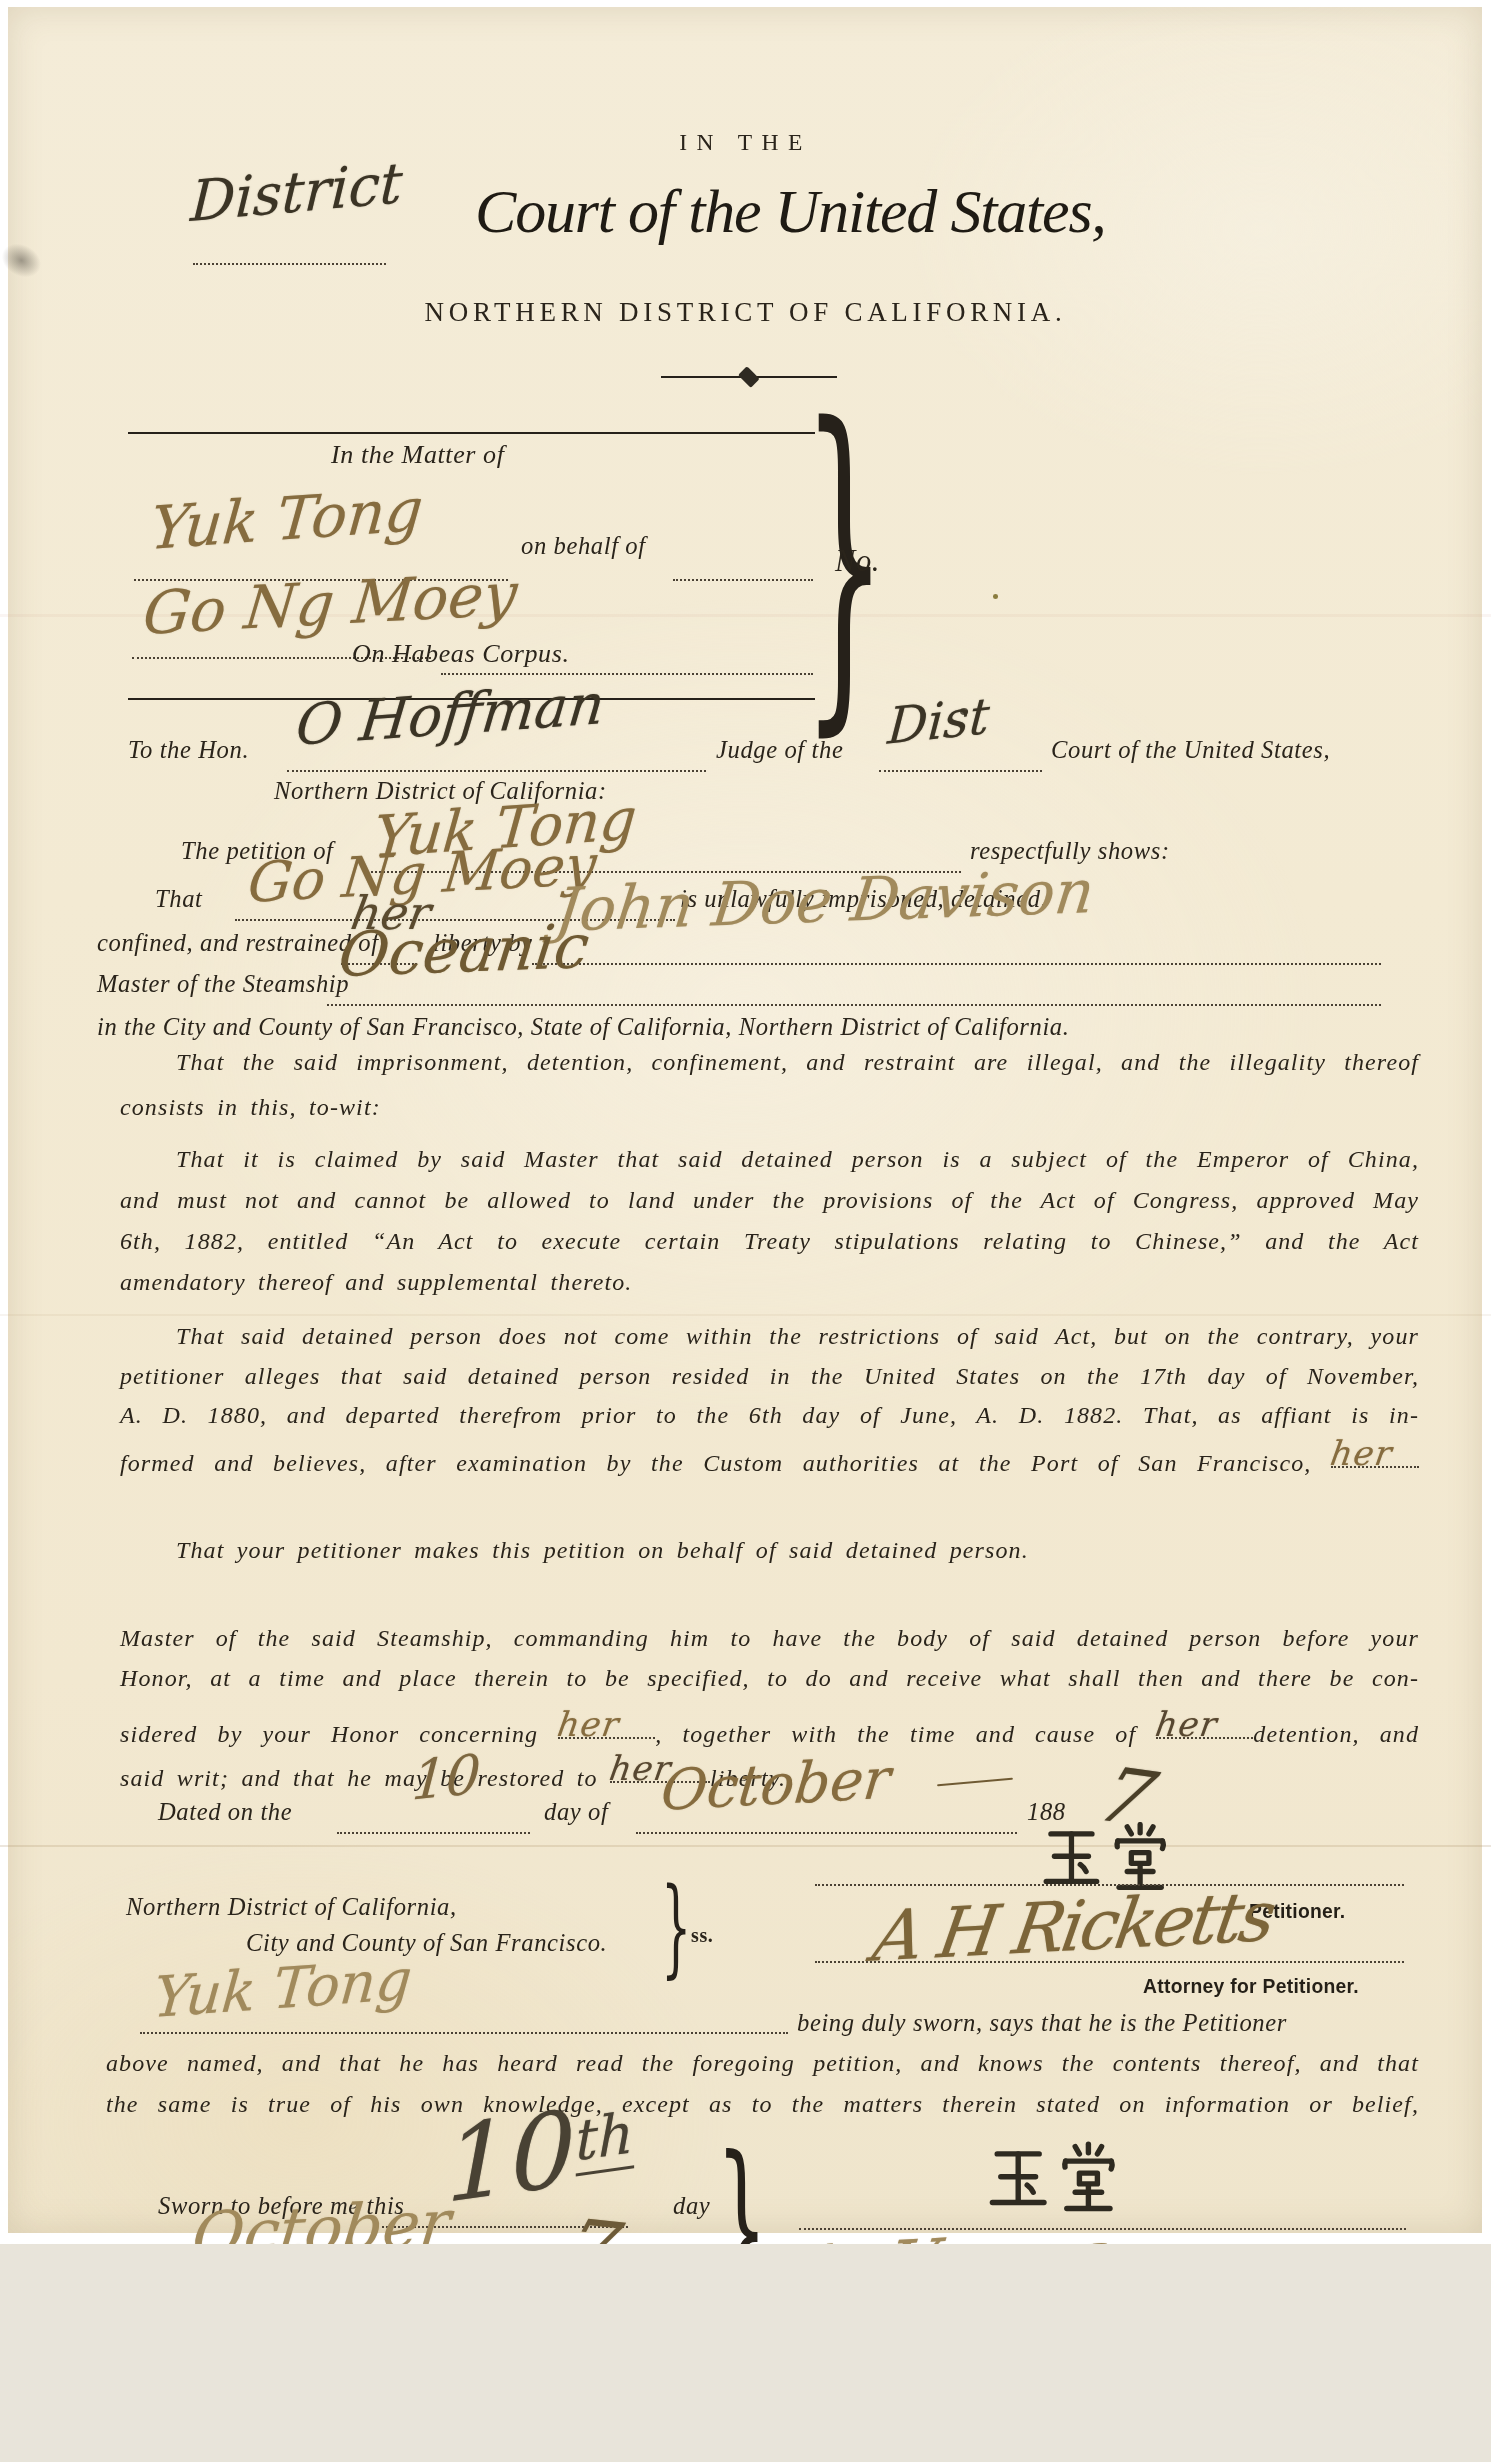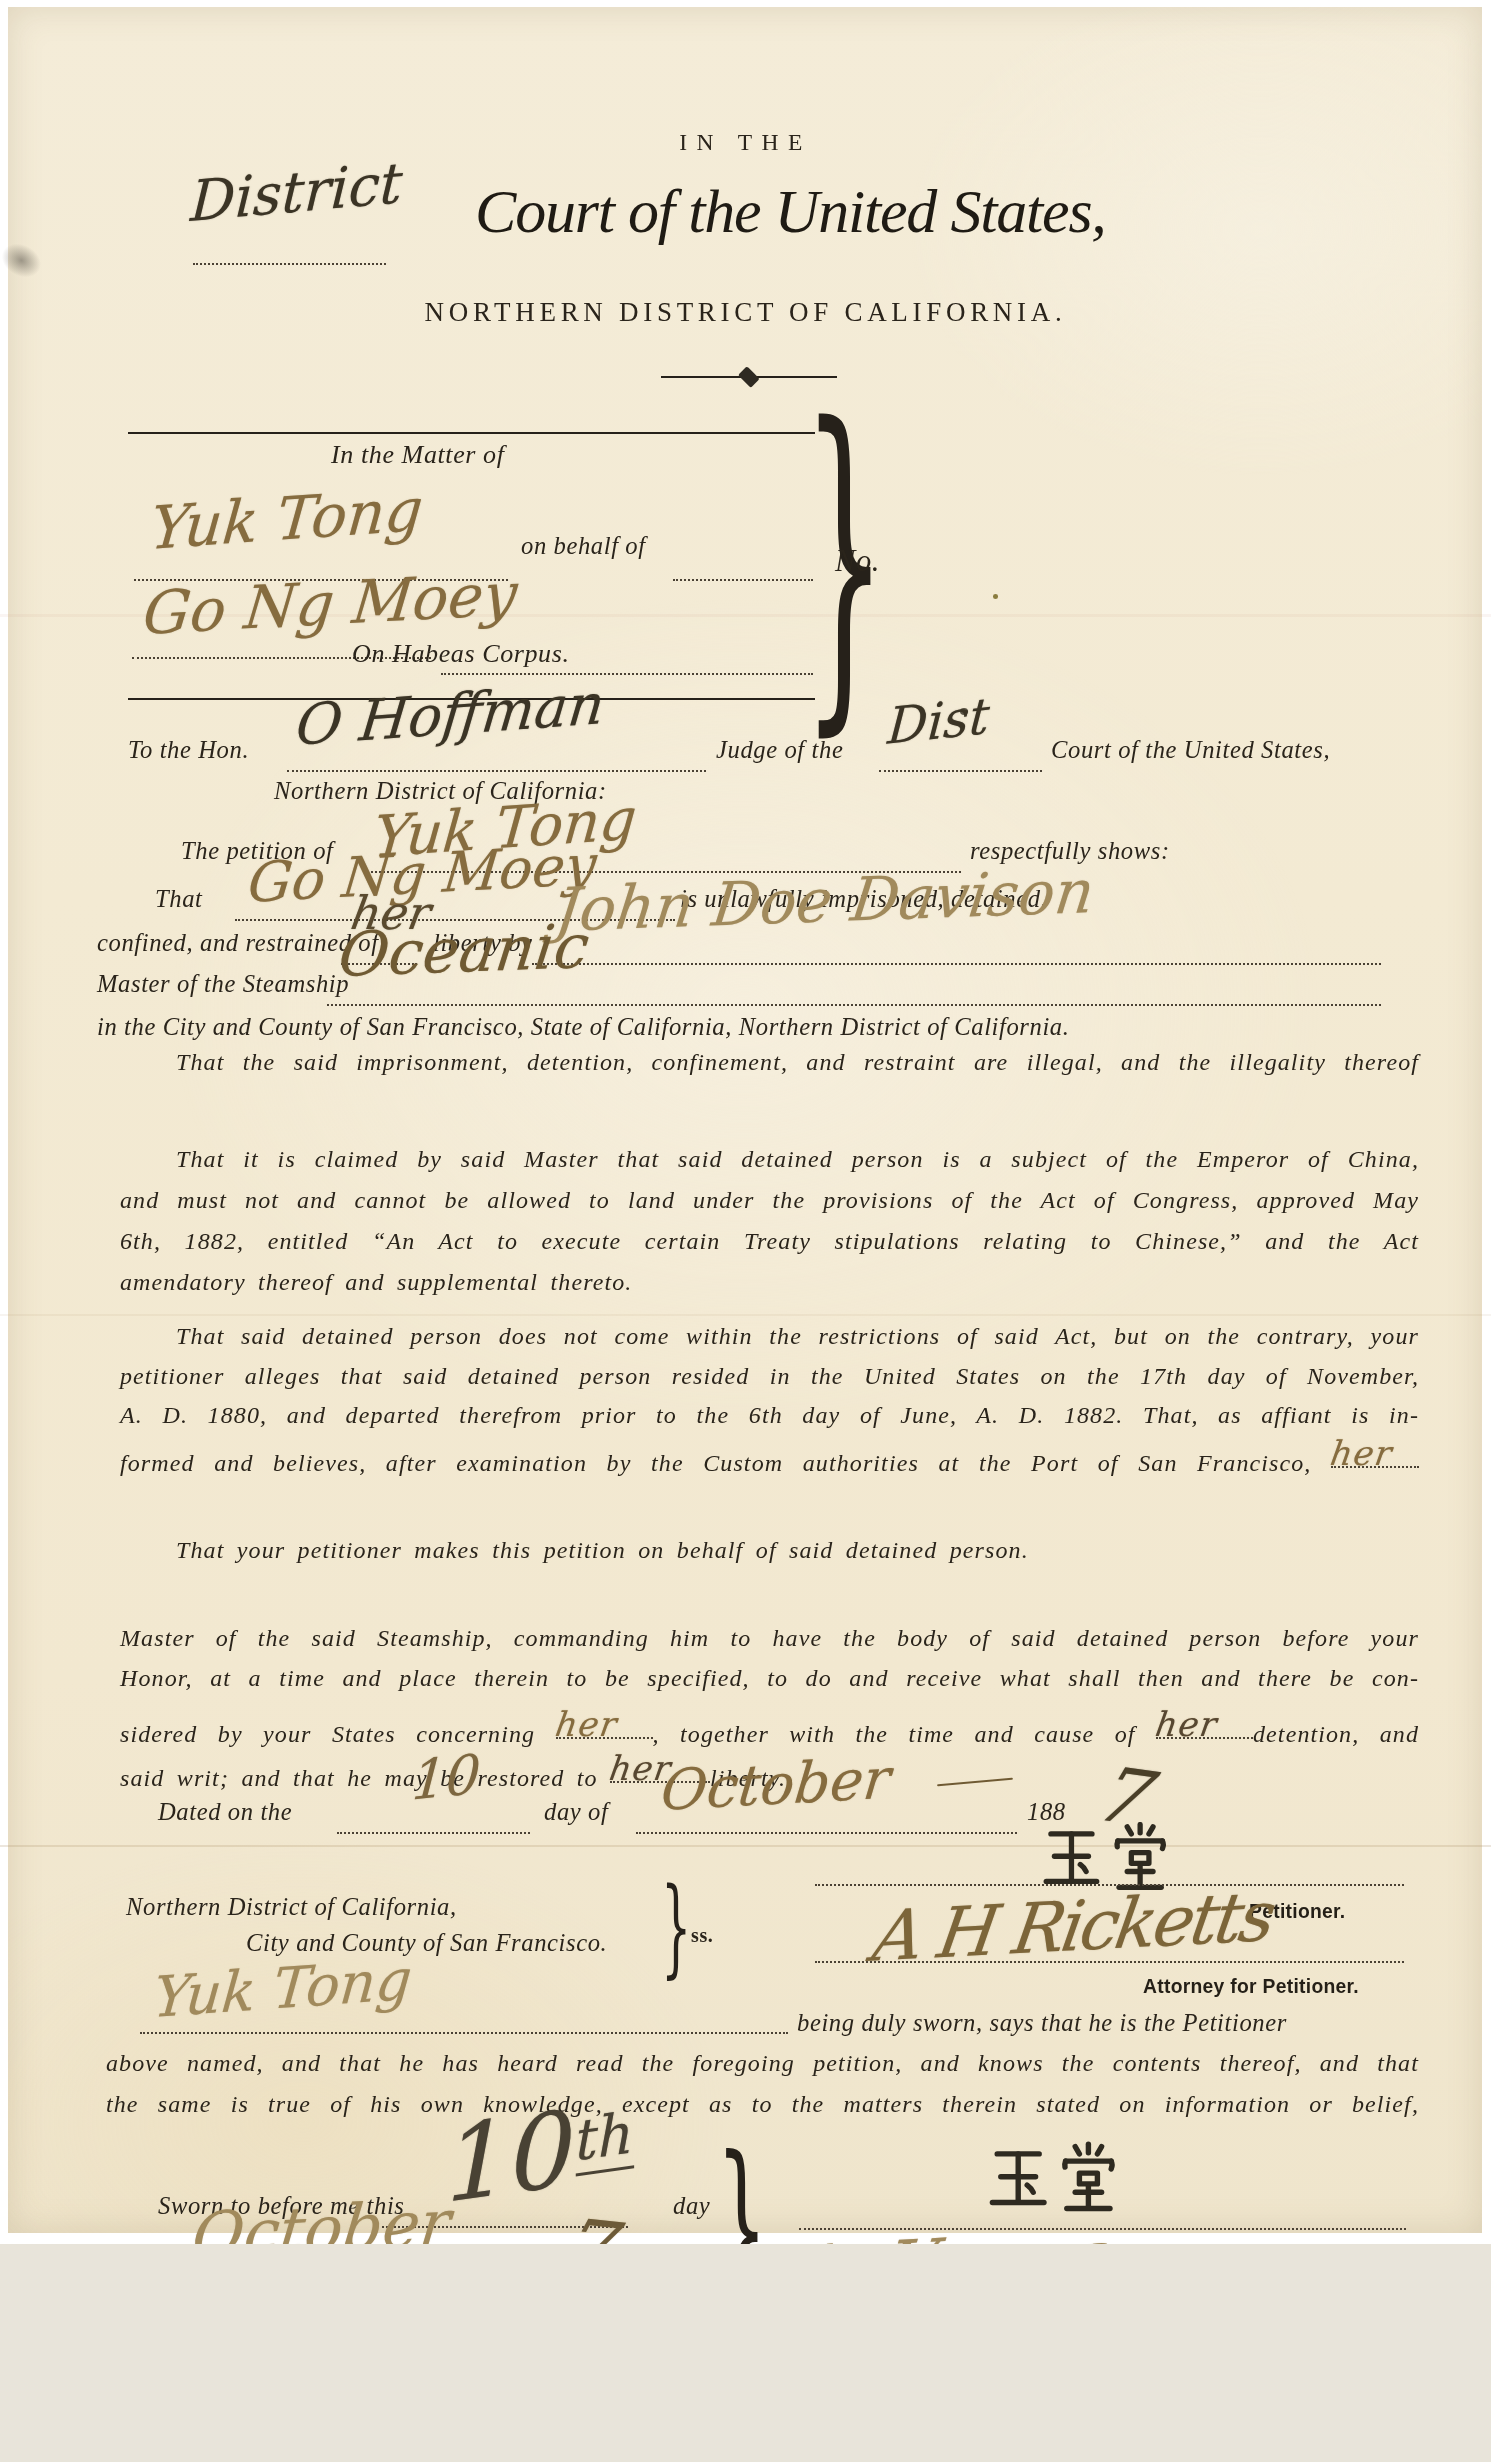--- a/index.html
+++ b/index.html
@@ -150,36 +150,37 @@
   <div class="dot" style="left:532px; top:963px; width:849px;"></div>
   <div class="hw light" style="left:552px; top:875px; font-size:60px; transform:rotate(-2deg) skewX(-9deg);">John Doe Davison</div>
 
   <div class="pr" style="left:97px; top:970px;">Master of the Steamship</div>
   <div class="dot" style="left:327px; top:1004px; width:1054px;"></div>
   <div class="hw" style="left:335px; top:919px; font-size:61px; transform:rotate(-2deg) skewX(-9deg); color:#6f5a33;">Oceanic</div>
 
   <div class="pr" style="left:97px; top:1013px;">in the City and County of San Francisco, State of California, Northern District of California.</div>
 
   <div class="pl ind" style="top:1049px;">That the said imprisonment, detention, confinement, and restraint are illegal, and the illegality thereof</div>
+  <div class="pl last" style="top:1094px;">consists in this, to-wit:</div>
 
   <div class="pl ind" style="top:1146px;">That it is claimed by said Master that said detained person is a subject of the Emperor of China,</div>
   <div class="pl" style="top:1187px;">and must not and cannot be allowed to land under the provisions of the Act of Congress, approved May</div>
   <div class="pl" style="top:1228px;">6th, 1882, entitled “An Act to execute certain Treaty stipulations relating to Chinese,” and the Act</div>
   <div class="pl last" style="top:1269px;">amendatory thereof and supplemental thereto.</div>
 
   <div class="pl ind" style="top:1323px;">That said detained person does not come within the restrictions of said Act, but on the contrary, your</div>
   <div class="pl" style="top:1363px;">petitioner alleges that said detained person resided in the United States on the 17th day of November,</div>
   <div class="pl" style="top:1402px;">A. D. 1880, and departed therefrom prior to the 6th day of June, A. D. 1882.  That, as affiant is in-</div>
   <div class="pl" style="top:1442px;"><span>formed and believes, after examination by the Custom authorities at the Port of San Francisco,</span> <span class="gap" style="min-width:88px;"><span class="hwi">her</span></span></div>
 
   <div class="pl ind last" style="top:1537px;">That your petitioner makes this petition on behalf of said detained person.</div>
 
   <div class="pl" style="top:1625px;">Master of the said Steamship, commanding him to have the body of said detained person before your</div>
   <div class="pl" style="top:1665px;">Honor, at a time and place therein to be specified, to do and receive what shall then and there be con-</div>
-  <div class="pl" style="top:1713px;"><span>sidered by your States concerning</span> <span class="gap" style="min-width:97px;"><span class="hwi">her</span></span><span>, together with the time and cause of</span> <span class="gap" style="min-width:97px;"><span class="hwi" style="color:#574731;">her</span></span><span>detention, and</span></div>
+  <div class="pl" style="top:1713px;"><span>sidered by your Honor concerning</span> <span class="gap" style="min-width:97px;"><span class="hwi">her</span></span><span>, together with the time and cause of</span> <span class="gap" style="min-width:97px;"><span class="hwi" style="color:#574731;">her</span></span><span>detention, and</span></div>
   <div class="pl last" style="top:1757px;"><span>said writ; and that he may be restored to</span> <span class="gap" style="min-width:100px;"><span class="hwi" style="color:#574731;">her</span></span><span>liberty.</span></div>
 
   <div class="pr" style="left:158px; top:1798px;">Dated on the</div>
   <div class="dot" style="left:337px; top:1832px; width:193px;"></div>
   <div class="hw" style="left:410px; top:1750px; font-size:54px; transform:rotate(-6deg) skewX(-10deg); color:#7d6740;">10</div>
   <div class="pr" style="left:544px; top:1798px;">day of</div>
   <div class="dot" style="left:636px; top:1832px; width:381px;"></div>
   <div class="hw" style="left:658px; top:1758px; font-size:56px; transform:rotate(-3deg) skewX(-9deg);">October</div>
   <div style="position:absolute; left:937px; top:1781px; width:76px; height:2.3px; background:#6f5a33; transform:rotate(-5deg); border-radius:1.2px;"></div>
   <div class="pr" style="left:1027px; top:1798px;">188</div>

